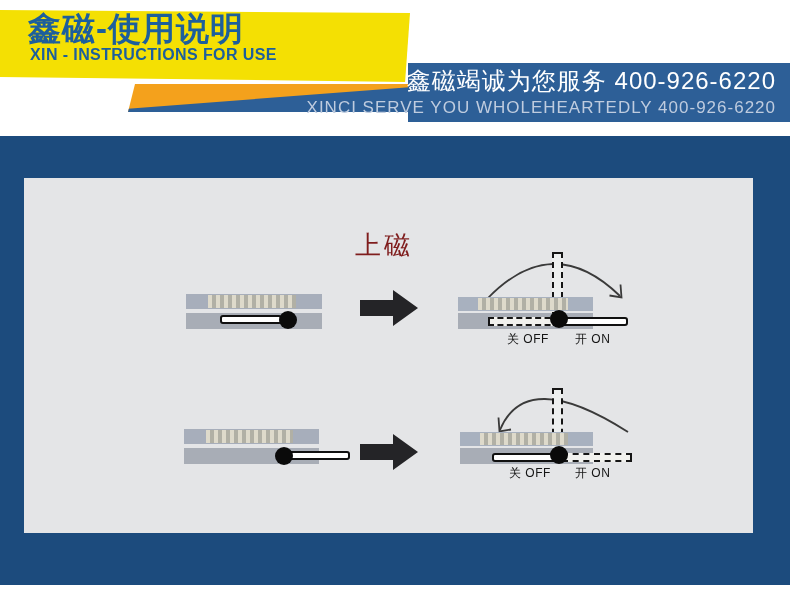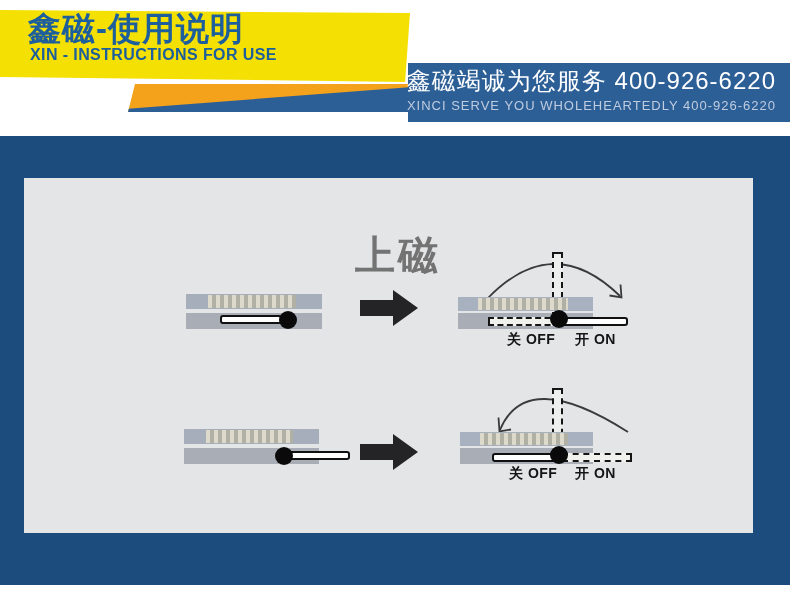--- a/index.html
+++ b/index.html
@@ -35,35 +35,35 @@
   .service-band{
     position:absolute;left:408px;top:63px;right:0;height:59px;
     background:var(--band_blue);
   }
   .service-cn{
     position:absolute;right:14px;top:2px;
     font-size:24px;font-weight:500;letter-spacing:1px;color:#ffffff;white-space:nowrap;text-align:right;
   }
   .service-en{
     position:absolute;right:14px;top:35px;
-    font-size:13px;font-weight:400;letter-spacing:1px;color:#bfccdf;white-space:nowrap;
+    font-size:17px;font-weight:400;letter-spacing:1px;color:#bfccdf;white-space:nowrap;
   }
   
   .frame{
     position:absolute;left:0;top:136px;width:790px;height:449px;
     background:var(--frame_blue);
   }
   .panel{
     position:absolute;left:24px;top:42px;width:729px;height:355px;
     background:var(--panel_gray);
   }
   
   .abs{position:absolute;}
   .step-label{
-    font-size:40px;font-weight:700;letter-spacing:3px;color:#737373;white-space:nowrap;
+    font-size:26px;font-weight:400;letter-spacing:3px;color:#7f1d1d;white-space:nowrap;
   }
   .bar-top{position:absolute;background:#a7aebb;}
   .bar-bottom{position:absolute;background:#a8adb6;}
   .stripes{
     position:absolute;top:1px;bottom:1px;
     background:repeating-linear-gradient(90deg,#dedacb 0 4px,#b1b0a5 4px 8px);
   }
   .lever-solid{
     position:absolute;height:5px;background:#ffffff;
     border:2px solid #101010;border-radius:3px;
@@ -73,21 +73,21 @@
     border:2px dashed #151515;
   }
   .lever-vert{
     position:absolute;width:7px;background:#edefef;
     border:2px dashed #151515;
   }
   .knob{
     position:absolute;width:18px;height:18px;border-radius:50%;background:#0a0a0a;
   }
   .onoff-label{
-    position:absolute;font-size:14px;font-weight:700;color:#141414;white-space:nowrap;
+    position:absolute;font-size:12px;font-weight:400;color:#141414;white-space:nowrap;
     letter-spacing:.5px;
   }
   .arrow-svg{position:absolute;width:58px;height:40px;}
   .arc-svg{position:absolute;overflow:visible;}
 </style>
 </head>
 <body>
 
 <div class="page">
 

